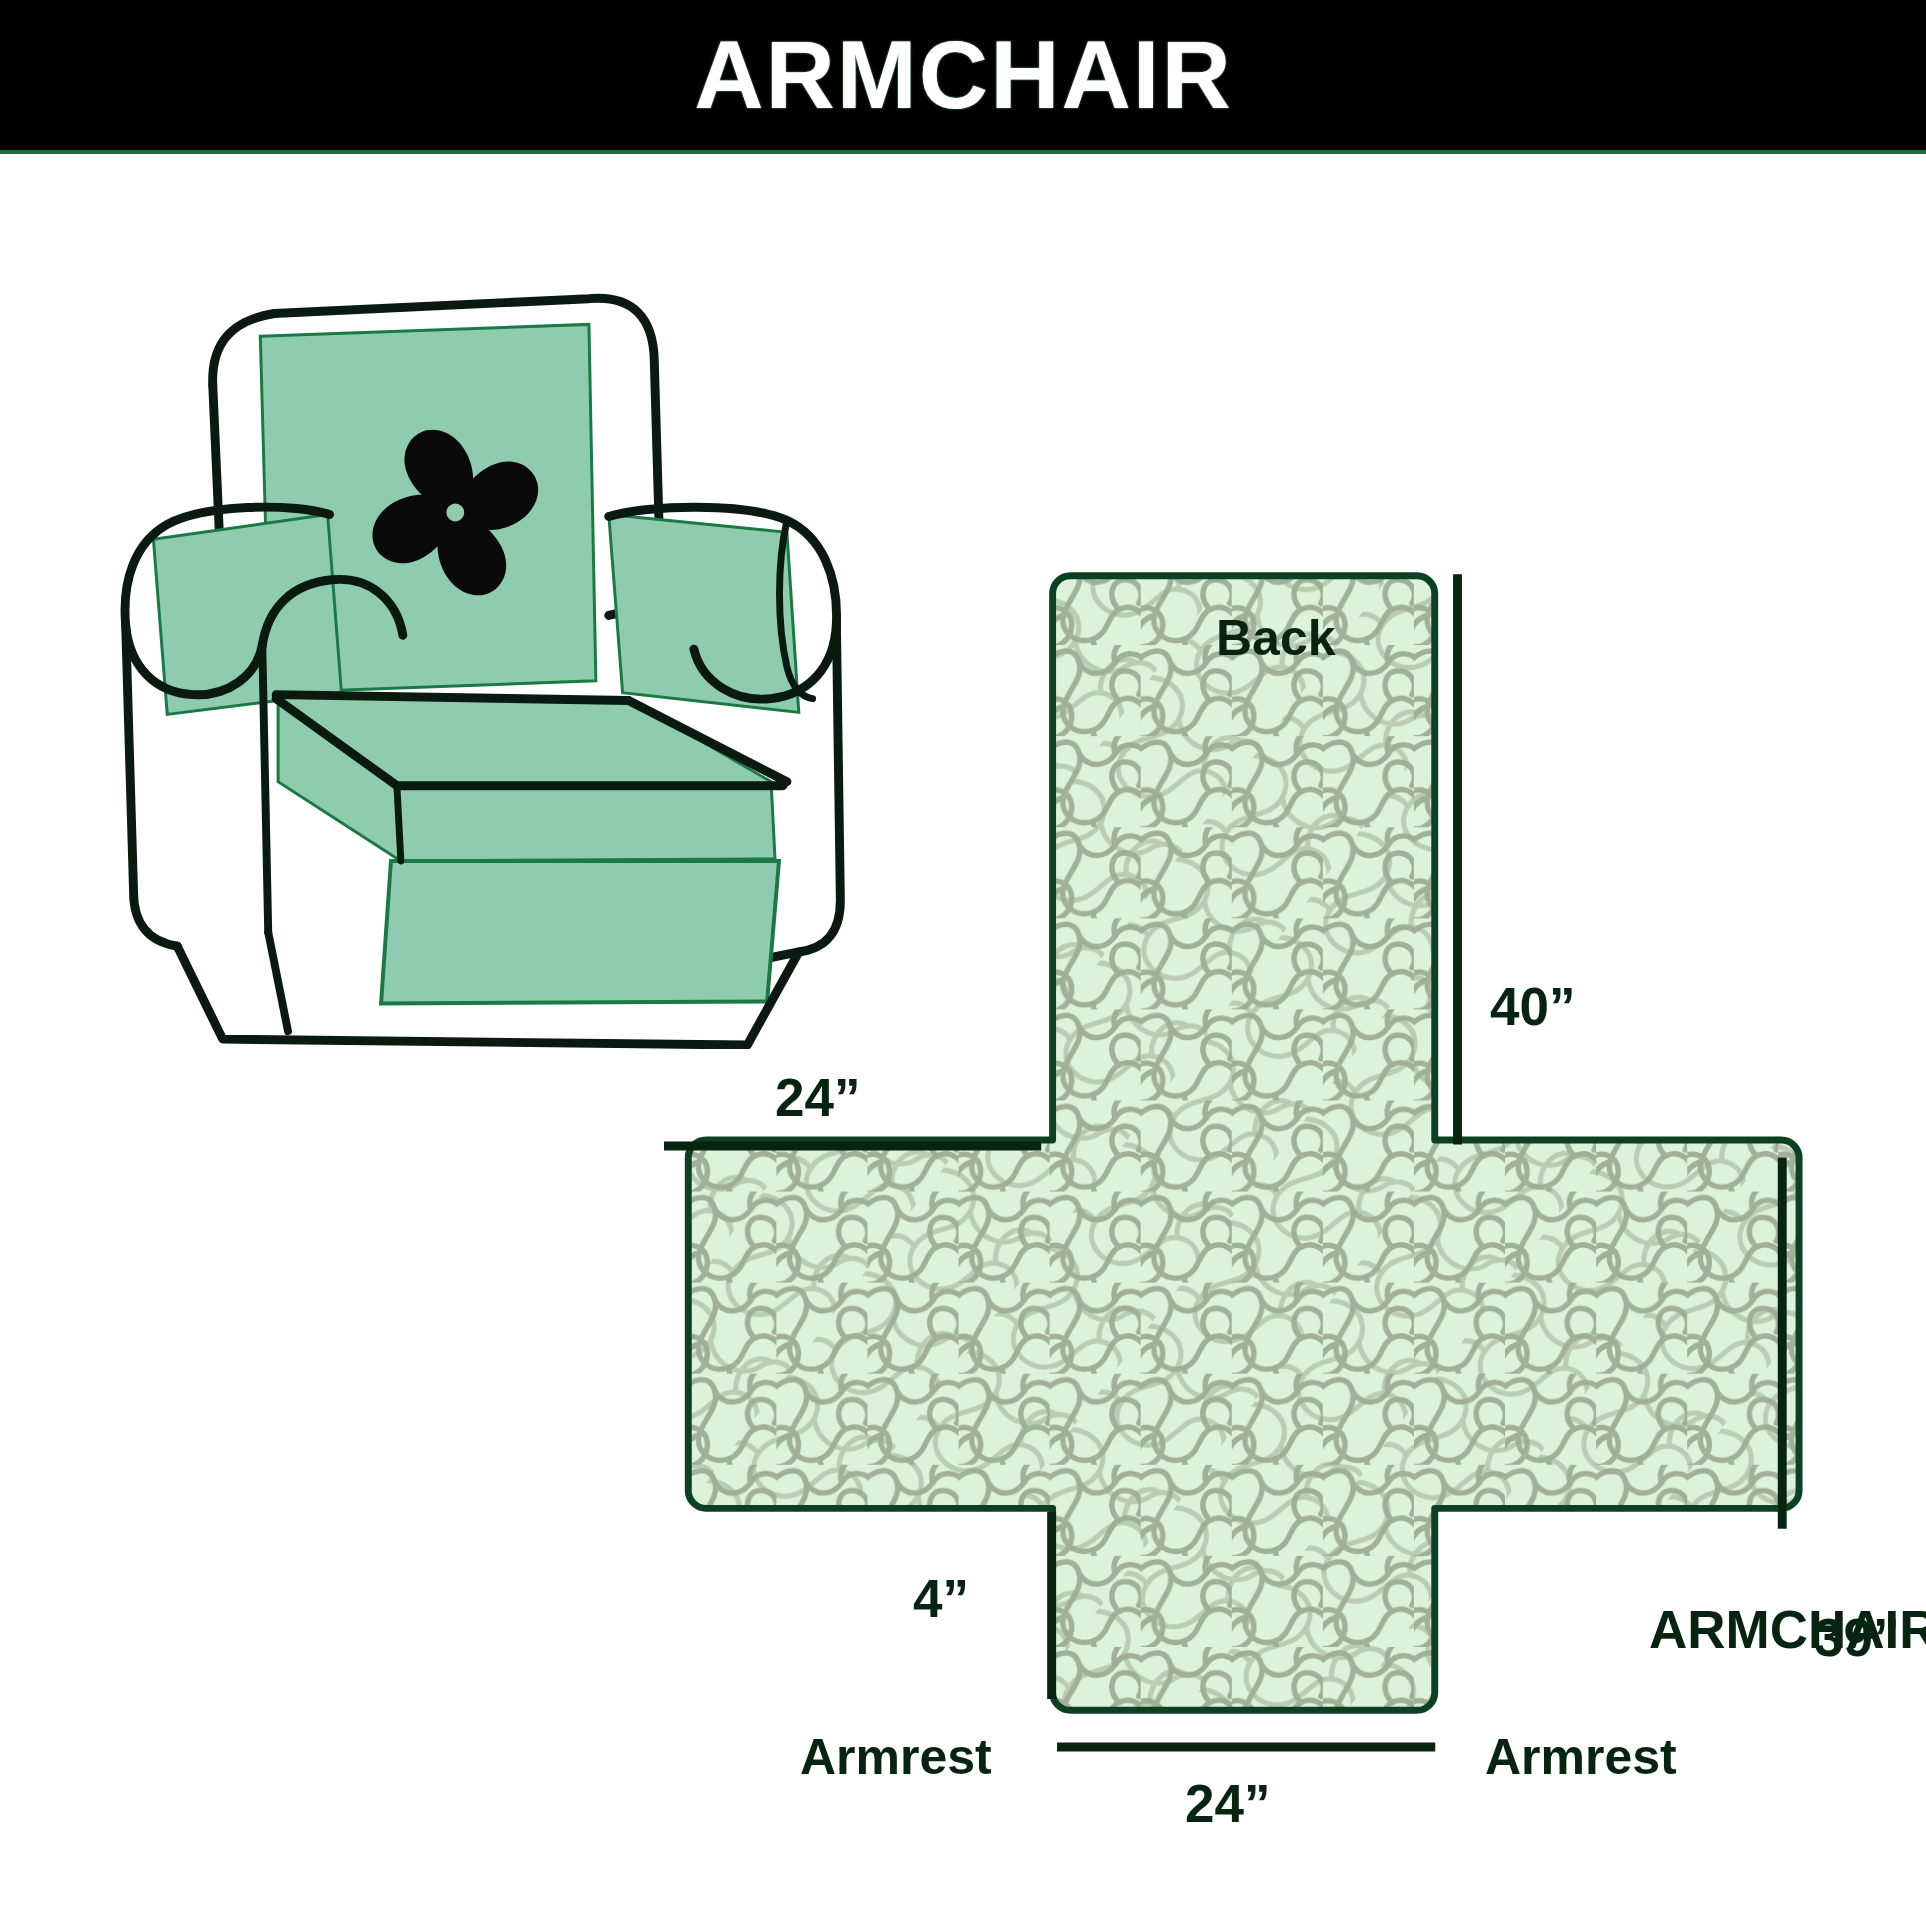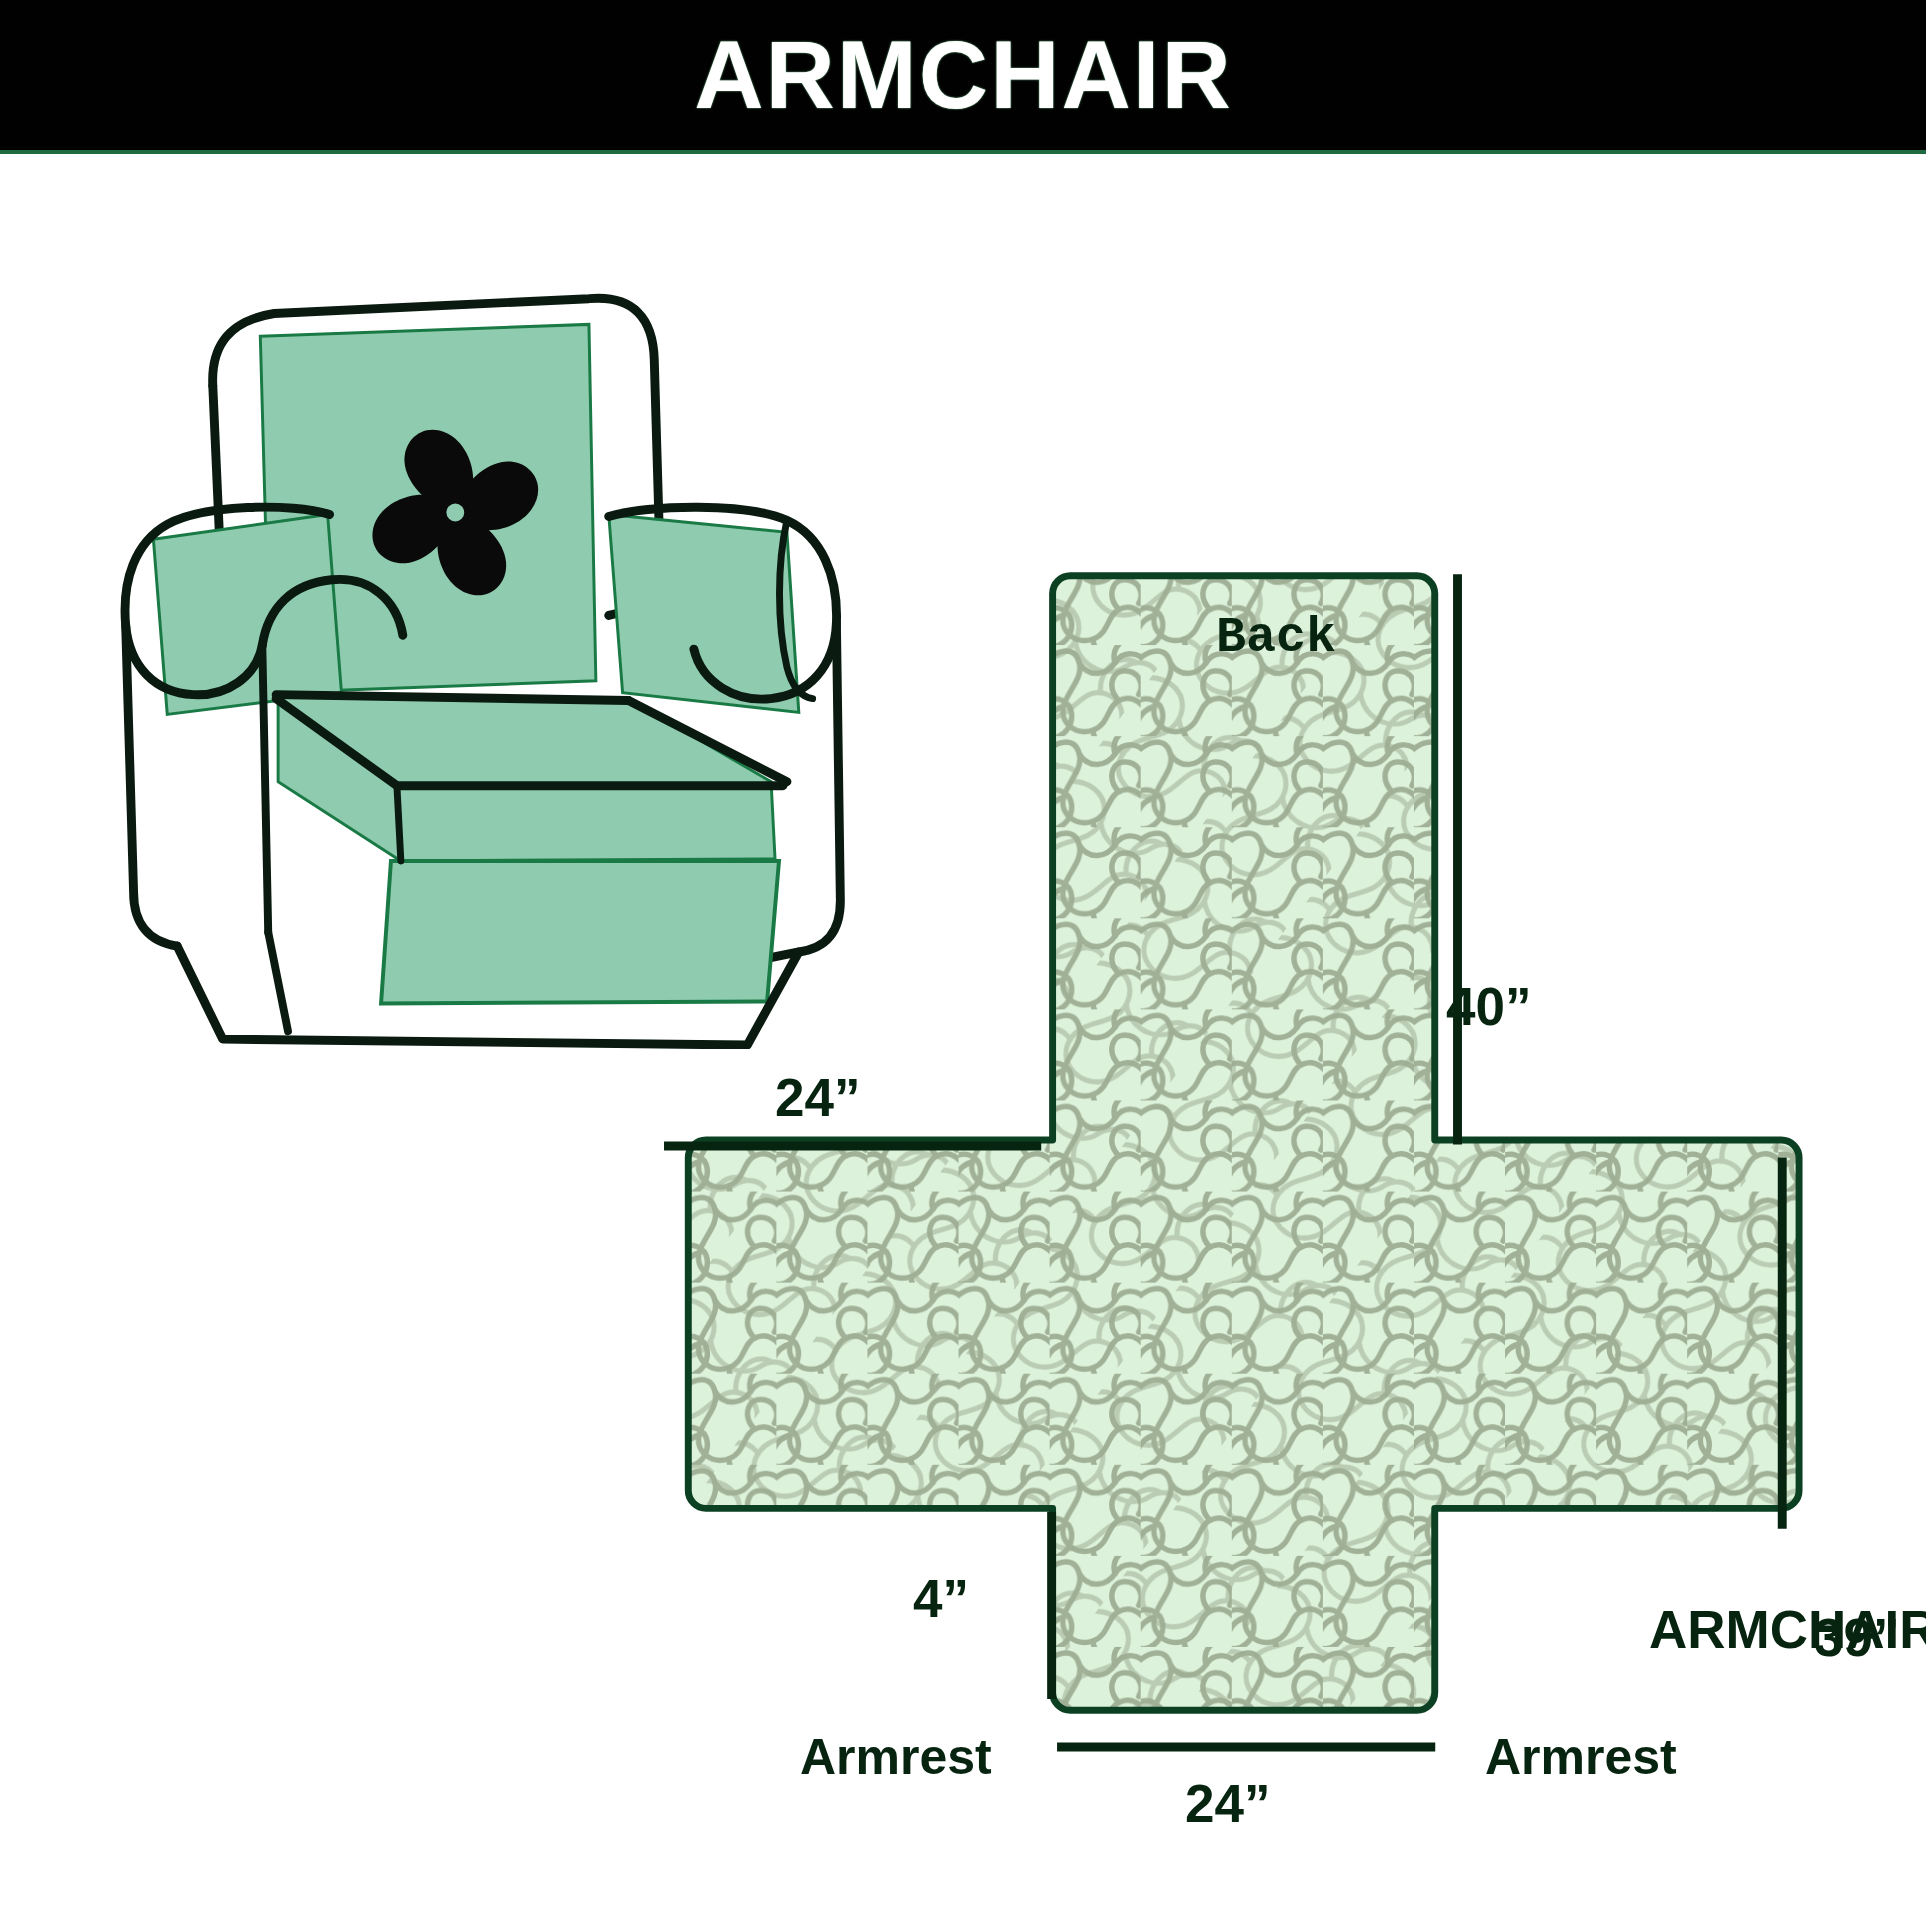--- a/index.html
+++ b/index.html
@@ -167,29 +167,29 @@
                a18,18 0 0 1 -18,-18 v-186 h-350 a18,18 0 0 1 -18,-18 v-336
                a18,18 0 0 1 18,-18 h350 v-552 a18,18 0 0 1 18,-18 z" fill="none" stroke="#0C4023" stroke-width="7" stroke-linejoin="round"></path>
 
       <line x1="872" y1="25" x2="872" y2="592" stroke="#06240f" stroke-width="9" stroke-linecap="square"></line>
       <line x1="75" y1="598" x2="447" y2="598" stroke="#06240f" stroke-width="9" stroke-linecap="square"></line>
       <line x1="1200" y1="614" x2="1200" y2="980" stroke="#06240f" stroke-width="9" stroke-linecap="square"></line>
       <line x1="462" y1="972" x2="462" y2="1152" stroke="#06240f" stroke-width="9" stroke-linecap="square"></line>
       <line x1="472" y1="1205" x2="845" y2="1205" stroke="#06240f" stroke-width="9" stroke-linecap="square"></line>
     </svg>
 
-    <div class="panel-label" style="left:622px;top:59px;font-size:50px;font-family:Liberation Mono, monospace;">Back</div>
+    <div class="panel-label" style="left:622px;top:59px;font-size:50px;">Back</div>
 
     <div class="panel-label" style="left:1055px;top:1049px;font-size:53px;">ARMCHAIR</div>
 
     <div class="panel-label" style="left:206px;top:1178px;font-size:50px;">Armrest</div>
 
     <div class="panel-label" style="left:891px;top:1178px;font-size:50px;">Armrest</div>
 
-    <div class="dim-label" style="left:852px;top:426px;font-size:53px;">40”</div>
+    <div class="dim-label" style="left:896px;top:426px;font-size:53px;">40”</div>
 
     <div class="dim-label" style="left:181px;top:517px;font-size:53px;">24”</div>
 
     <div class="dim-label" style="left:1220px;top:1057px;font-size:53px;">39”</div>
 
     <div class="dim-label" style="left:319px;top:1018px;font-size:53px;">4”</div>
 
     <div class="dim-label" style="left:591px;top:1223px;font-size:53px;">24”</div>
   </div>
 

